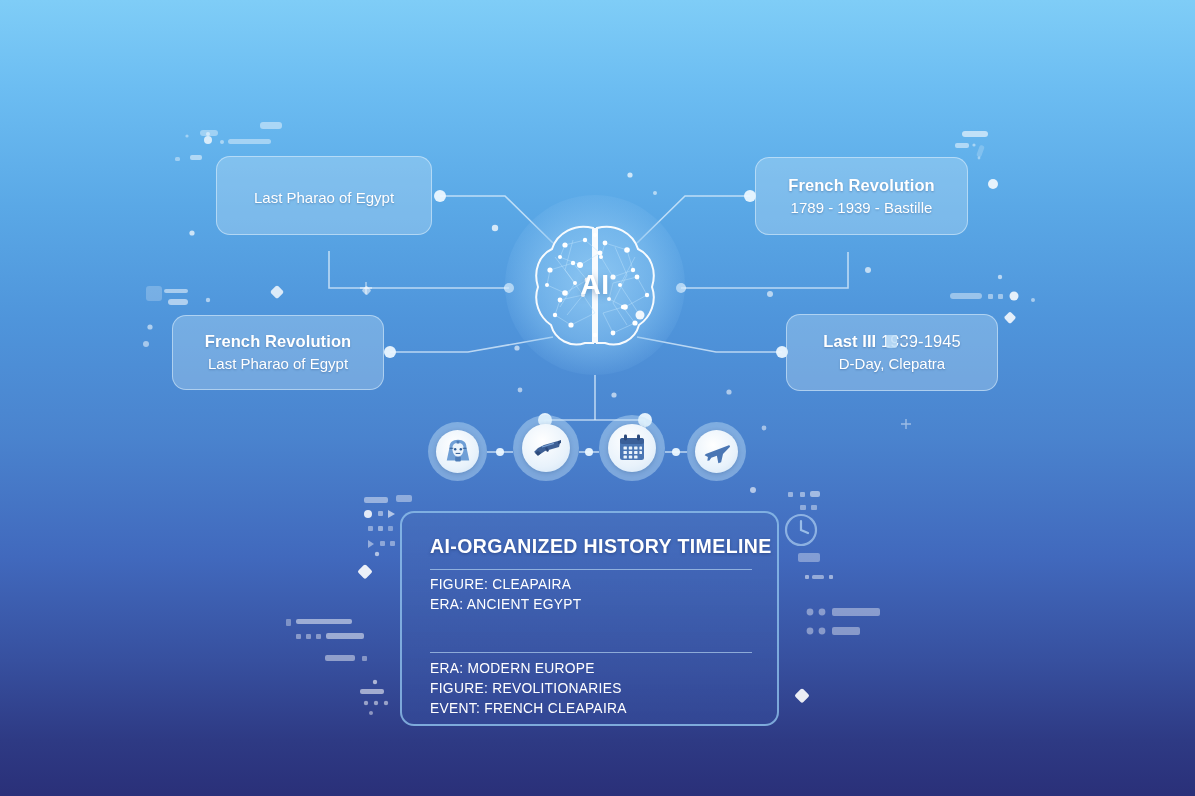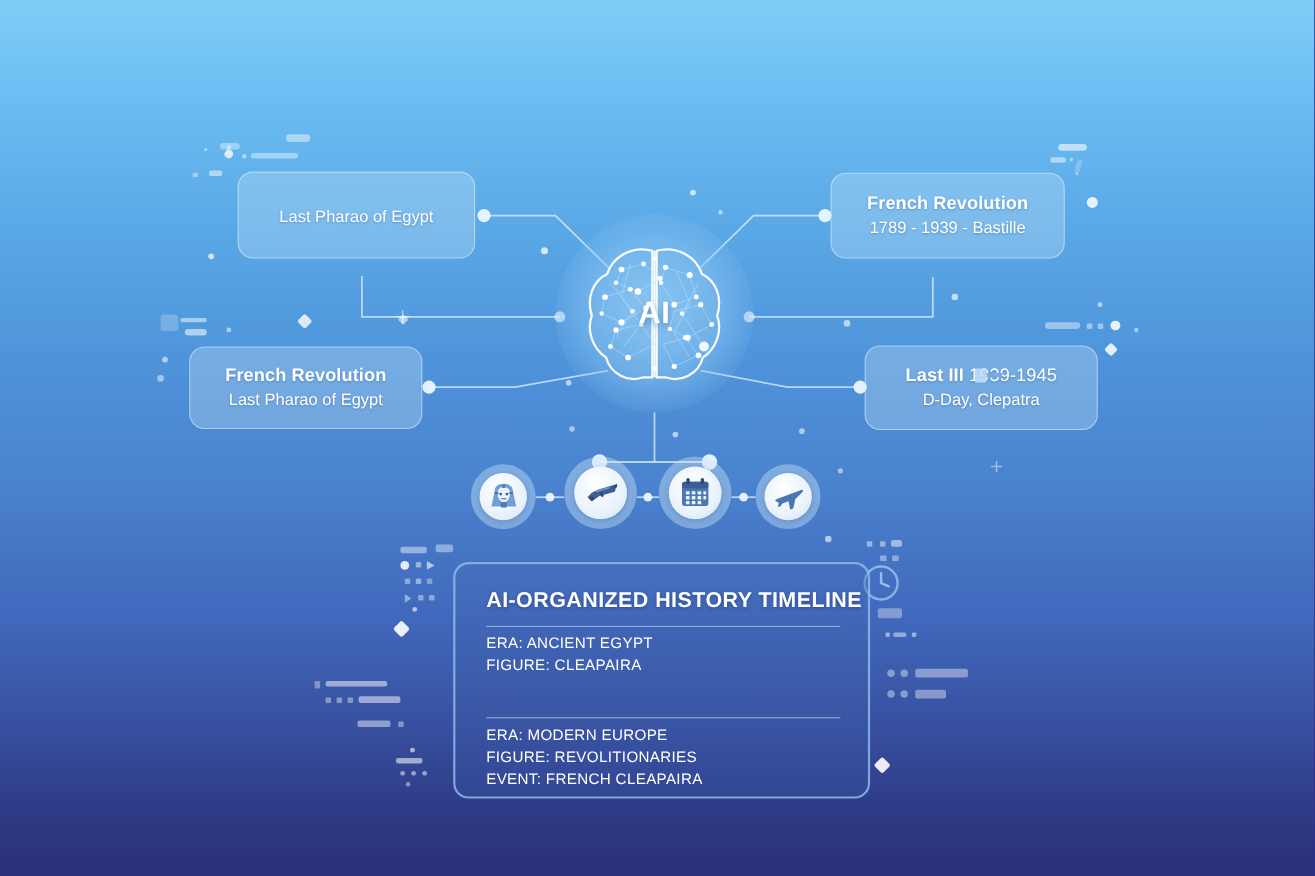--- a/index.html
+++ b/index.html
@@ -85,21 +85,21 @@
     display:flex;align-items:center;justify-content:center;
     box-shadow:0 1px 4px rgba(25,60,110,0.25);
   }
   #ic-pharaoh{left:428px;top:422px;width:59px;height:59px;}
   #ic-rifle{left:513px;top:415px;width:66px;height:66px;}
   #ic-calendar{left:599px;top:415px;width:66px;height:66px;}
   #ic-plane{left:687px;top:422px;width:59px;height:59px;}
 
   
   #timeline-panel{
-    position:absolute;left:412px;top:511px;width:379px;height:215px;
+    position:absolute;left:400px;top:511px;width:379px;height:215px;
     border-radius:14px;box-sizing:border-box;
     border:2px solid rgba(150,200,240,0.75);
     background:linear-gradient(to bottom, rgba(72,110,185,0.42), rgba(55,80,160,0.45));
     color:#ffffff;
   }
   #timeline-title{
     position:absolute;left:28px;top:22px;
     font-size:19.5px;font-weight:bold;letter-spacing:.4px;
     text-shadow:0 1px 3px rgba(25,45,95,0.5);
   }
@@ -411,22 +411,22 @@
 
   <svg id="clock-icon" viewBox="0 0 36 36">
     <circle cx="18" cy="18" r="15" fill="none" stroke="rgba(190,222,248,0.6)" stroke-width="2.2"></circle>
     <path d="M18 9 L 18 18 L 25 21" fill="none" stroke="rgba(190,222,248,0.7)" stroke-width="2.2" stroke-linecap="round"></path>
   </svg>
 
   <div id="timeline-panel">
     <div id="timeline-title">AI-ORGANIZED HISTORY TIMELINE</div>
     <div class="tl-rule" id="rule1"></div>
     <div class="tl-block" id="block1">
+      <div class="tl-line">FIGURE: CLEAPAIRA</div>
       <div class="tl-line">ERA: ANCIENT EGYPT</div>
-      <div class="tl-line">FIGURE: CLEAPAIRA</div>
     </div>
     <div class="tl-rule" id="rule2"></div>
     <div class="tl-block" id="block2">
       <div class="tl-line">ERA: MODERN EUROPE</div>
       <div class="tl-line">FIGURE: REVOLITIONARIES</div>
       <div class="tl-line">EVENT: FRENCH CLEAPAIRA</div>
     </div>
   </div>
 
 </div>

